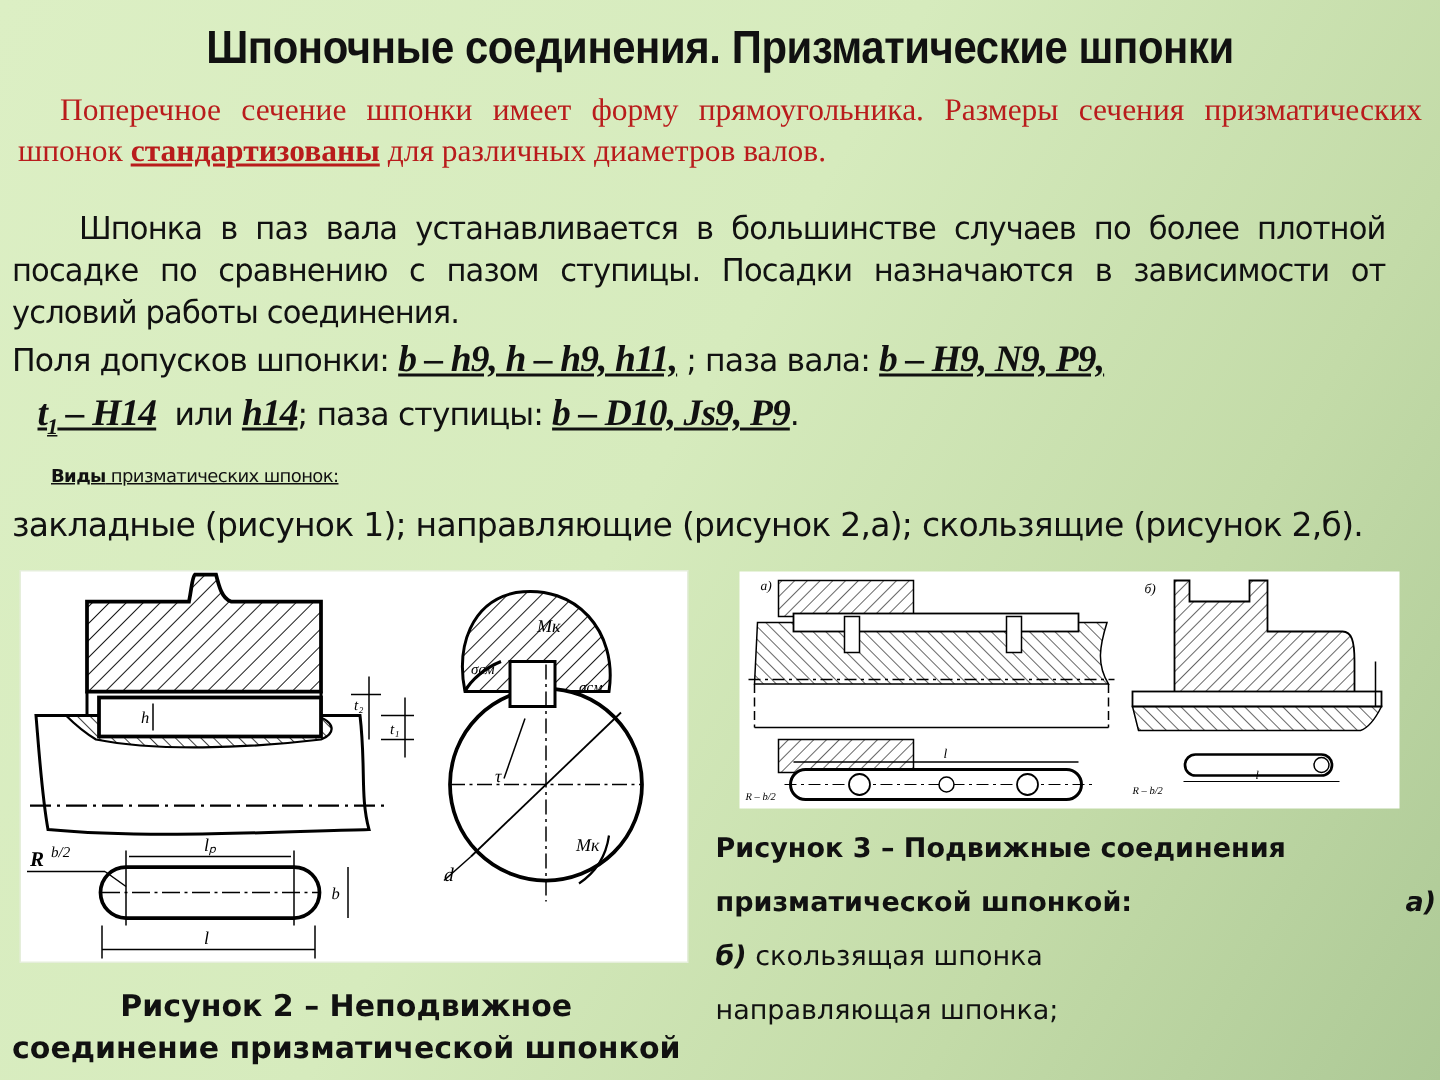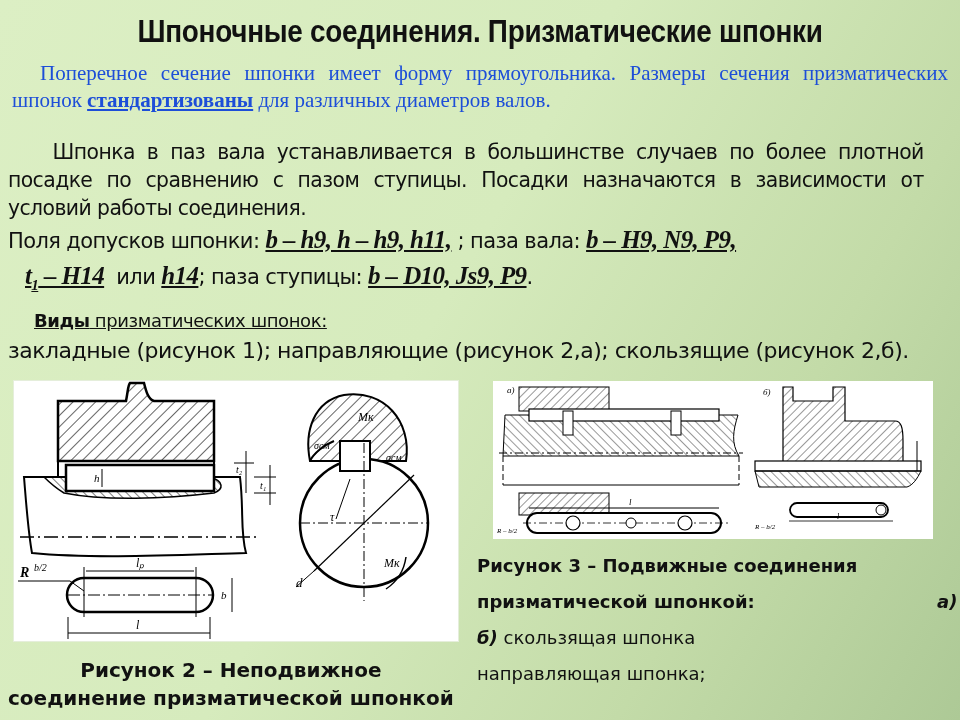--- a/index.html
+++ b/index.html
@@ -9,38 +9,38 @@
     font-family: "DejaVu Sans", sans-serif; color:#111;
   }
   .title {
     position:absolute; left:0; top:14px; width:960px; text-align:center;
     font-family:"Liberation Sans", sans-serif; font-weight:bold; font-size:31px;
     letter-spacing:-0.3px; transform:scaleX(0.9); transform-origin:480px 0;
   }
   .para1 {
     position:absolute; left:12px; top:60px; width:936px;
     font-family:"Liberation Serif", serif; font-size:21px; line-height:27px;
-    text-align:justify; text-indent:28px; color:#1d4ed8;
+    text-align:justify; text-indent:28px; color:#b91c1c;
   }
   .para1 .std { font-weight:bold; text-decoration:underline; }
   .para2 {
     position:absolute; left:8px; top:138px; width:944px;
     font-family:"DejaVu Sans", sans-serif; font-size:21px; line-height:28px;
     text-align:justify; text-indent:46px; letter-spacing:-0.6px;
     transform:scaleX(0.97); transform-origin:0 0;
   }
   .tol1, .tol2 {
     position:absolute; left:8px; font-size:21px; white-space:nowrap; letter-spacing:-0.6px;
   }
   .tol1 { top:226px; }
   .tol2 { top:262px;margin-left:17px; }
   .fm { font-family:"Liberation Serif", serif; font-style:italic; font-weight:bold; font-size:25px;text-decoration:underline; }
   .sub { font-size:15px; vertical-align:-6px; }
   .kinds-h {
-    position:absolute; left:34px; top:310px; font-size:18px; text-decoration:underline;
+    position:absolute; left:34px; top:310px; font-size:12px; text-decoration:underline;
     letter-spacing:-0.4px;
   }
   .kinds-h b { font-weight:bold; }
   .kinds {
     position:absolute; left:8px; top:338px; font-size:22px; letter-spacing:-0.5px; white-space:nowrap;
   }
   .fig2 {
     position:absolute; left:14px; top:381px; width:444px; height:260px; background:#fff;
     box-shadow: 0 0 0 1px #e5eedb;
   }

